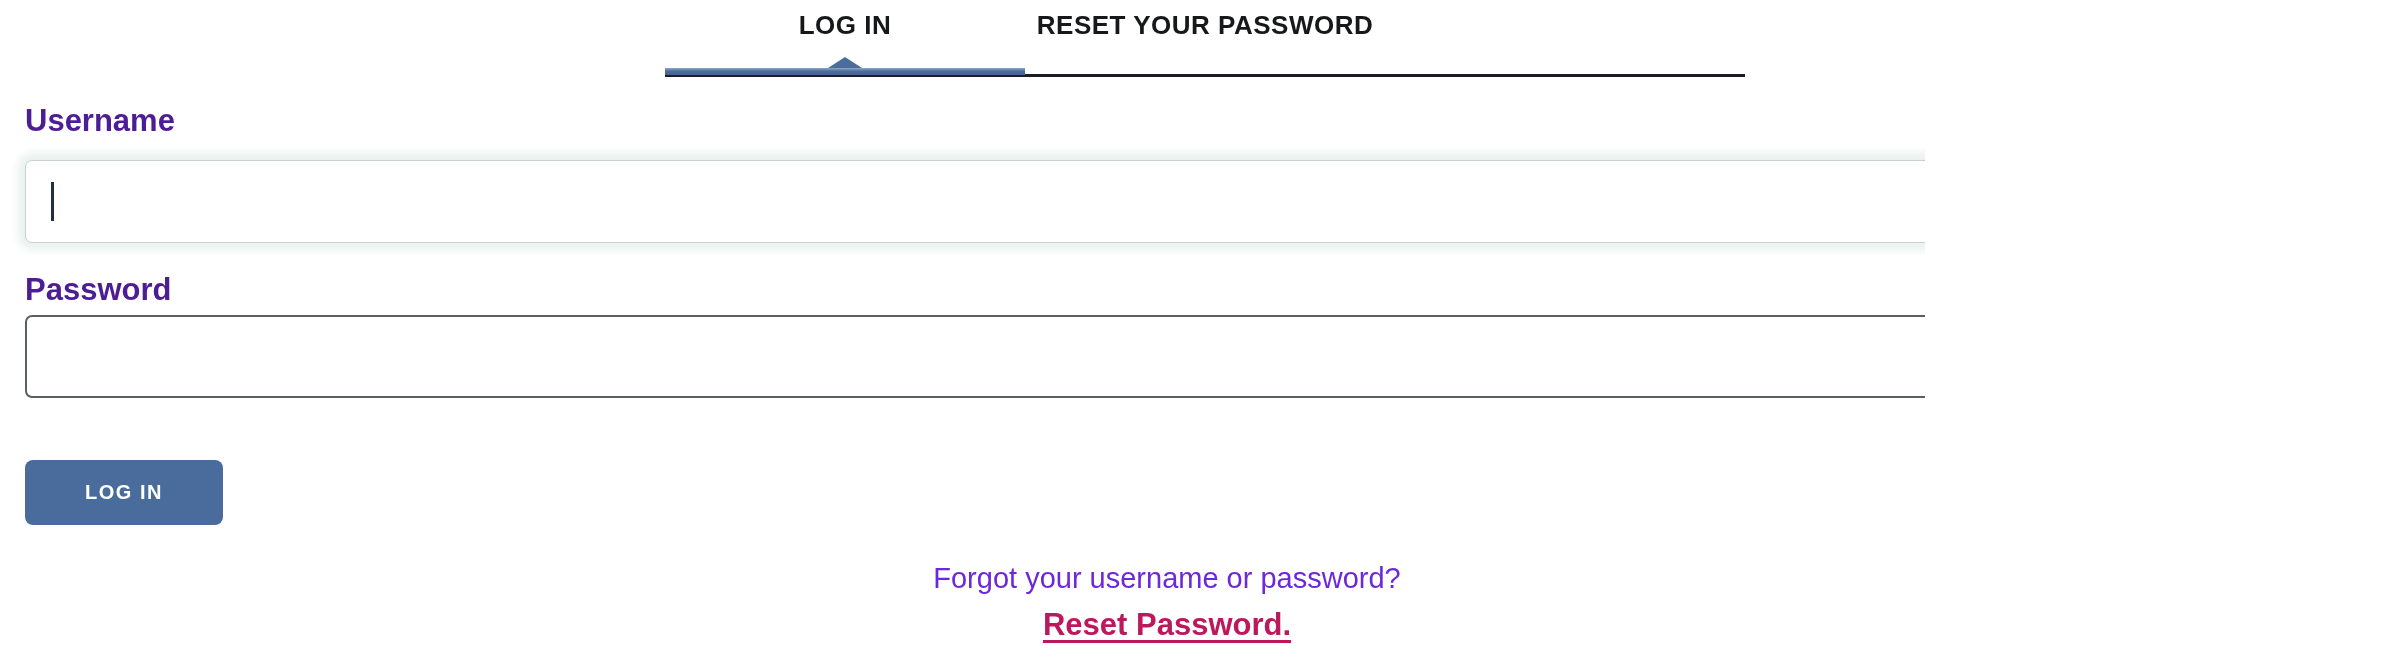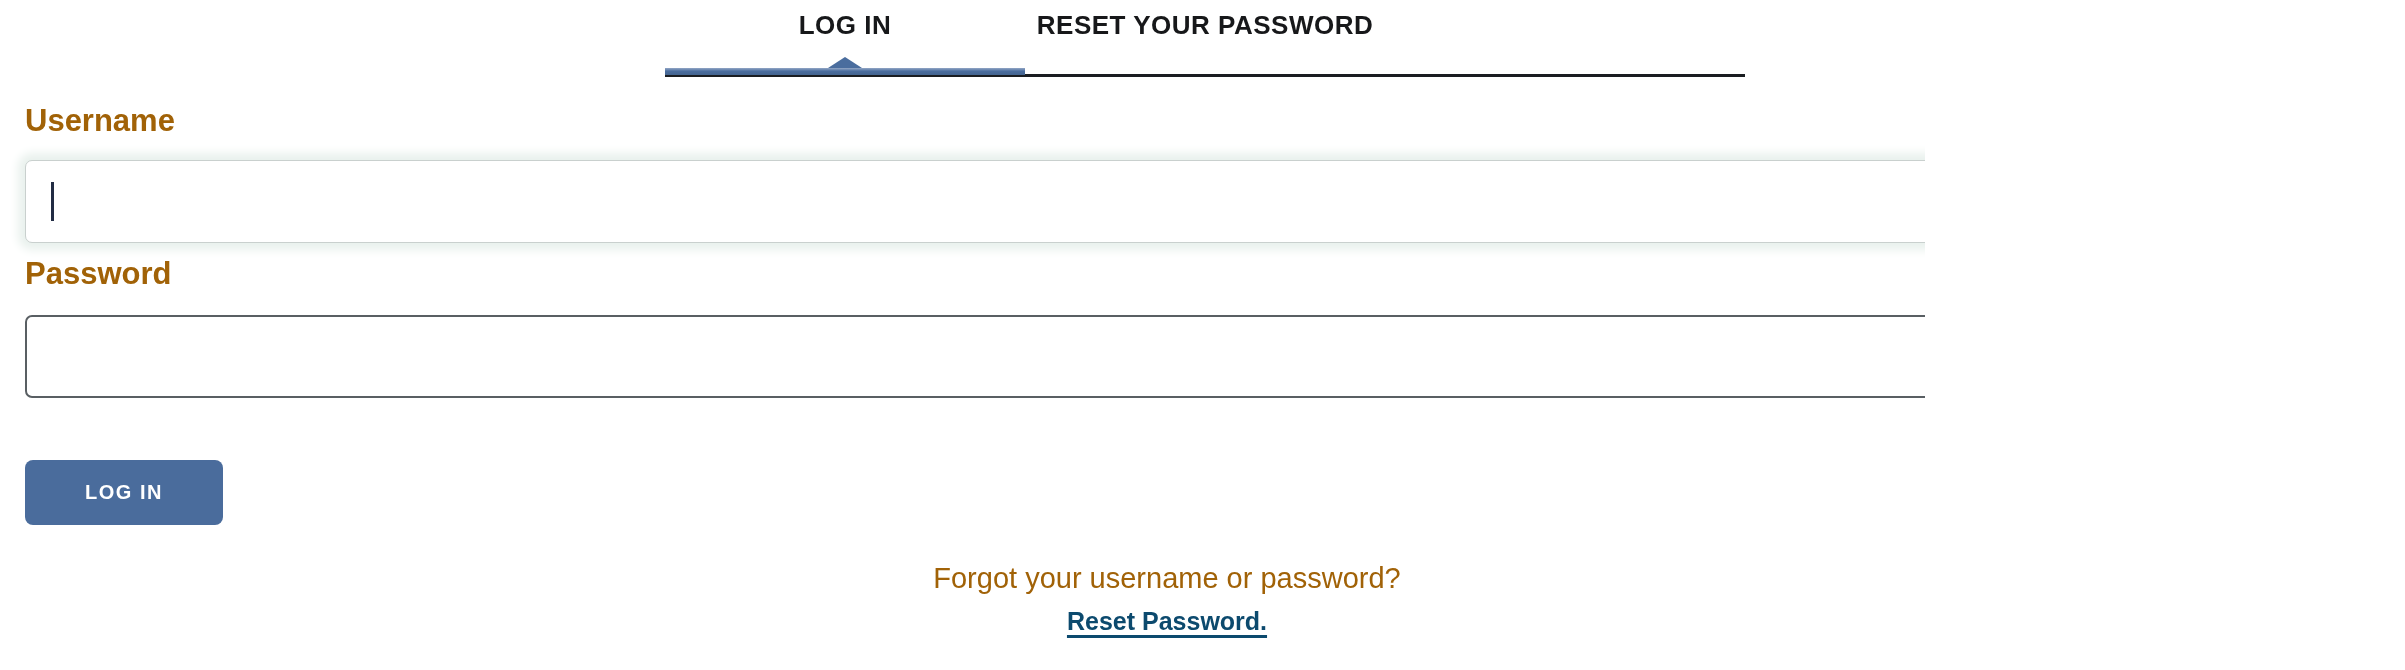--- a/index.html
+++ b/index.html
@@ -53,24 +53,24 @@
     border-right: 17px solid transparent;
     border-bottom: 11px solid #4a6d9e;
   }
 
   
   .field-label {
     position: absolute;
     left: 25px;
     font-size: 31px;
     font-weight: bold;
-    color: #a16207;
+    color: #4c1d95;
   }
   .label-username { top: 103px; }
-  .label-password { top: 256px; text-align: right; }
+  .label-password { top: 272px; text-align: right; }
 
   .input-wrap { position: absolute; }
   .wrap-username { left: 25px; top: 160px; width: 2358px; height: 83px; }
   .wrap-password { left: 25px; top: 315px; width: 2360px; height: 83px; }
 
   .text-input {
     width: 100%; height: 100%;
     background: #ffffff;
     font-family: "Liberation Sans", "DejaVu Sans", sans-serif;
     font-size: 34px;
@@ -116,27 +116,27 @@
   
   .footer-line {
     position: absolute;
     left: 0;
     width: 2334px;
     text-align: center;
   }
   .forgot-text {
     top: 562px;
     font-size: 29px;
-    color: #a16207;
+    color: #6d28d9;
   }
   .reset-line { top: 607px; }
   .reset-link {
-    font-size: 25px;
+    font-size: 31px;
     font-weight: bold;
-    color: #0c4a6e;
+    color: #be185d;
     text-decoration: underline;
     text-decoration-thickness: 3px;
     text-underline-offset: 5px;
     cursor: pointer;
   }
 </style>
 </head>
 <body>
 
 <div class="page">

